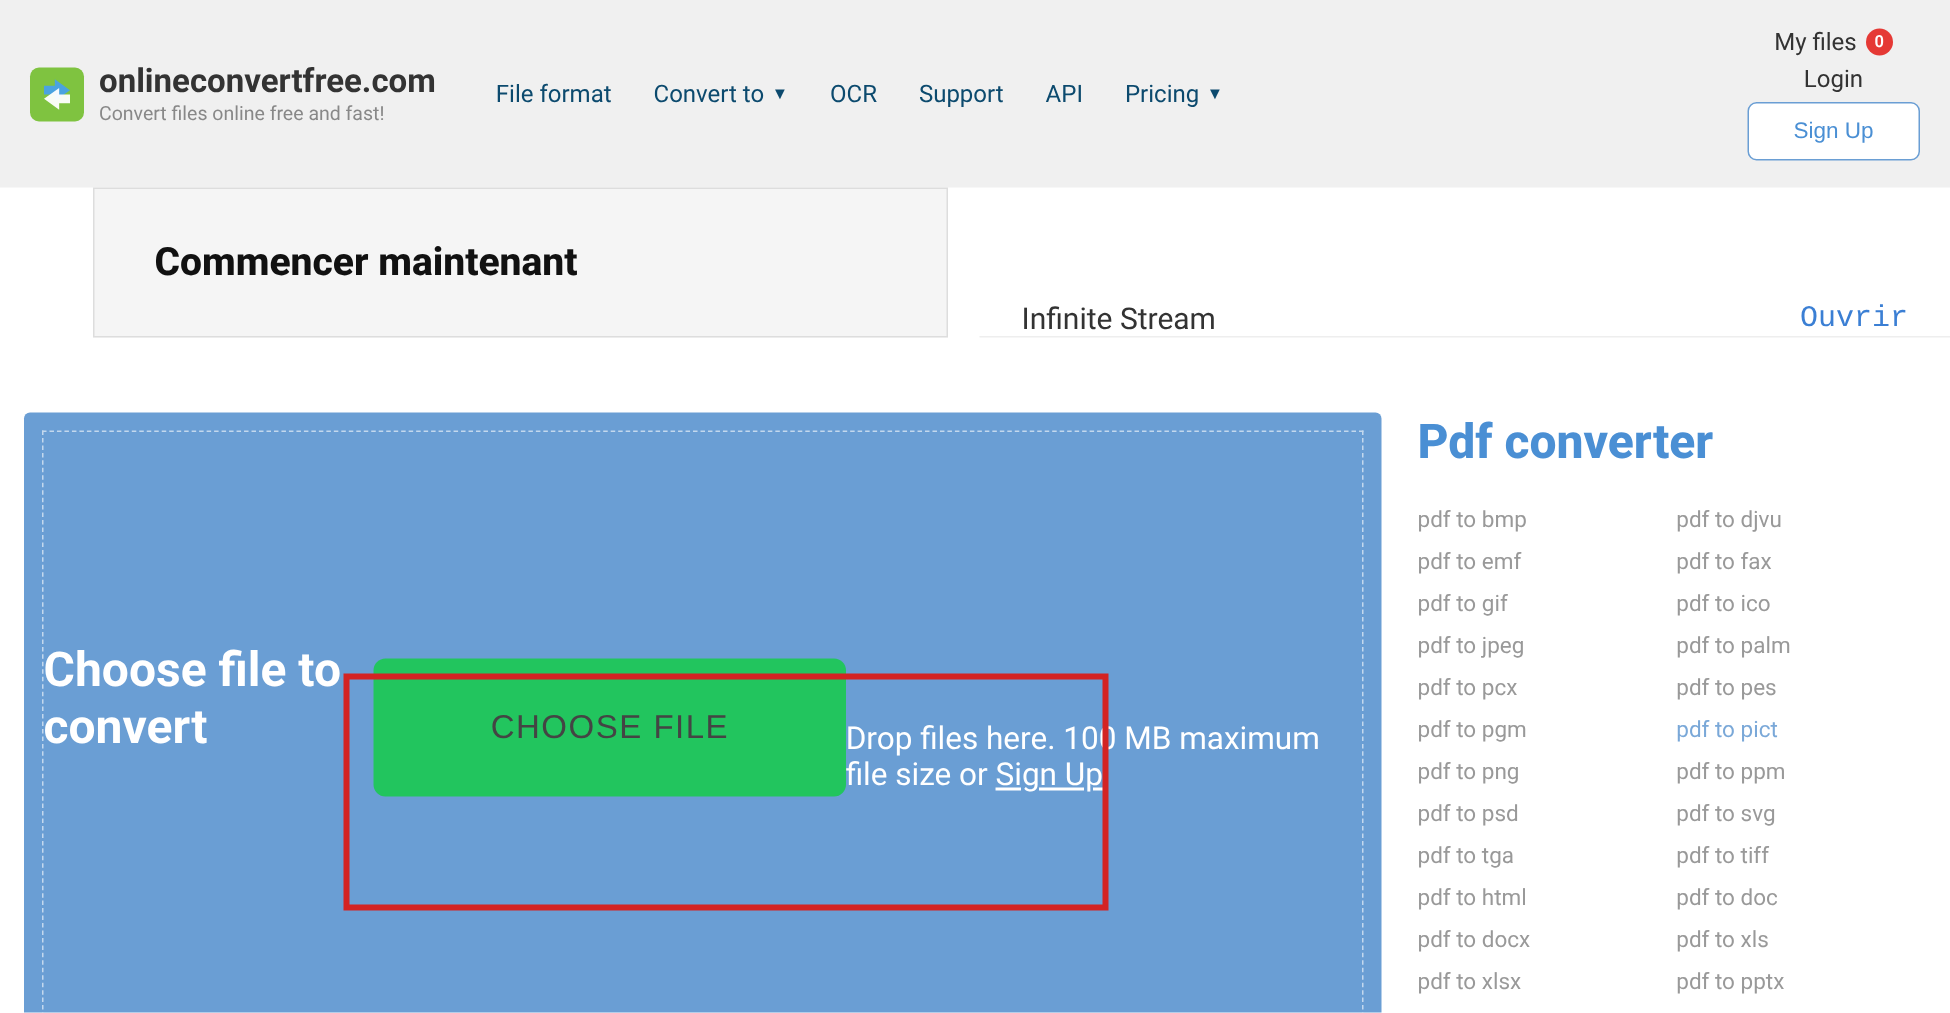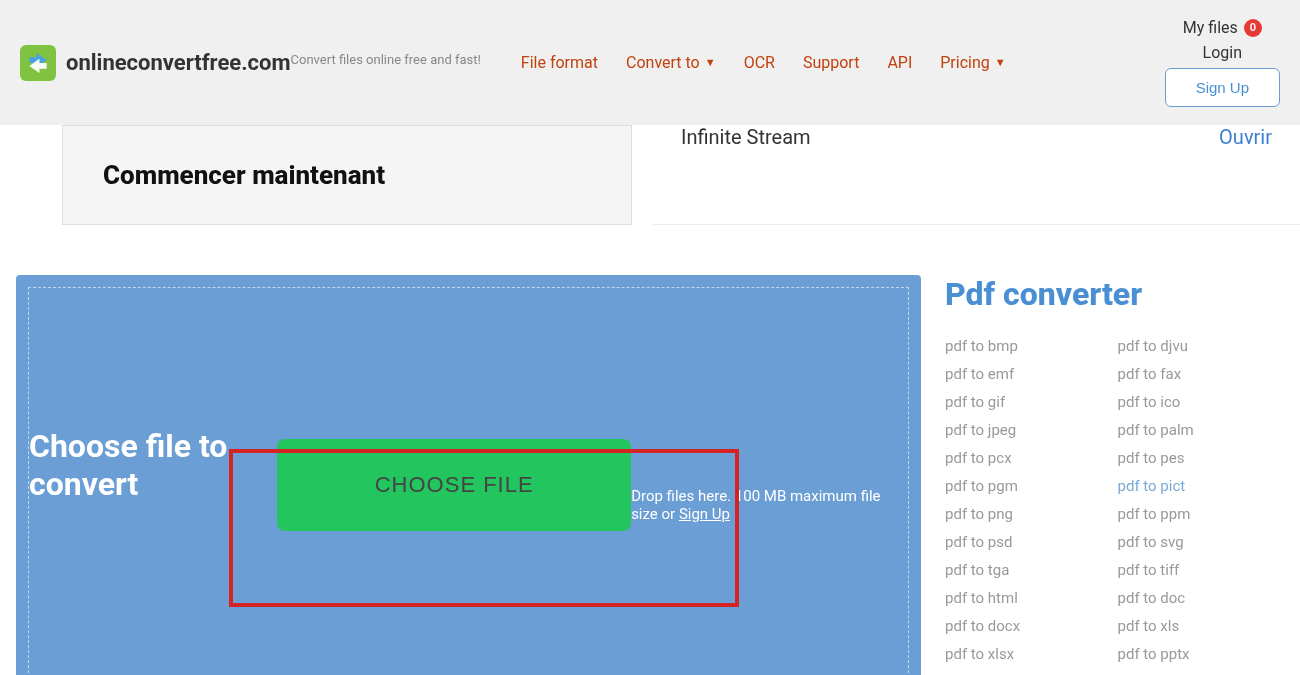--- a/index.html
+++ b/index.html
@@ -3,50 +3,50 @@
   <meta charset="utf-8">
   <style>
     * { margin: 0; padding: 0; box-sizing: border-box; }
     body { font-family: -apple-system, BlinkMacSystemFont, "Segoe UI", Roboto, Arial, sans-serif; background: #fff; width: 1300px; height: 675px; overflow: hidden; }
     
     
     .header { background: #f0f0f0; padding: 18px 20px; display: flex; align-items: center; }
     .logo-wrap { display: flex; align-items: center; gap: 10px; }
     .logo-icon { width: 36px; height: 36px; background: #7fc340; border-radius: 6px; position: relative; display: flex; align-items: center; justify-content: center; }
     .logo-icon svg { width: 26px; height: 26px; }
-    .logo-text { display: flex; flex-direction: row; }
+    .logo-text { display: flex; flex-direction: column; }
     .site-name { font-size: 22px; font-weight: 700; color: #333; }
     .site-tag { font-size: 13px; color: #888; margin-top: 2px; }
     
     .nav { display: flex; gap: 28px; margin-left: 40px; }
-    .nav-item { font-size: 16px; color: #c2410c; cursor: pointer; display: flex; align-items: center; gap: 5px; }
+    .nav-item { font-size: 16px; color: #0c4a6e; cursor: pointer; display: flex; align-items: center; gap: 5px; }
     .chevron { font-size: 11px; }
     
     .right-nav { margin-left: auto; display: flex; align-items: center; gap: 6px; flex-direction: column; }
     .my-files { font-size: 16px; color: #333; display: flex; align-items: center; gap: 6px; cursor: pointer; }
     .badge { background: #e53935; color: #fff; border-radius: 50%; width: 18px; height: 18px; font-size: 11px; display: flex; align-items: center; justify-content: center; font-weight: 600; }
     .login { font-size: 16px; color: #333; cursor: pointer; }
     .signup-btn { border: 1px solid #6a9ed4; color: #4a8fd4; background: #fff; padding: 10px 30px; border-radius: 6px; font-size: 15px; cursor: pointer; }
     
     
     .banner-row { display: flex; padding: 0 0 0 62px; height: 100px; gap: 21px; }
     .banner-left { background: #f5f5f5; border: 1px solid #ddd; flex: 0 0 570px; display: flex; align-items: center; padding-left: 40px; }
     .banner-left-text { font-size: 26px; font-weight: 800; color: #111; }
-    .banner-right { flex: 1; display: flex; align-items: flex-start; padding: 0 28px 0 28px; border-bottom: 1px solid #eee; }
+    .banner-right { flex: 1; display: flex; align-items: flex-end; padding: 0 28px 0 28px; border-bottom: 1px solid #eee; }
     .banner-right-text { font-size: 20px; color: #333; }
-    .banner-open { margin-left: auto; font-size: 20px; color: #3b7fd4; cursor: pointer; }
+    .banner-open { margin-left: auto; font-size: 20px; color: #3b7fd4; cursor: pointer; font-family: Liberation Mono, monospace; }
     
     
     .main { display: flex; padding: 50px 0 0 16px; gap: 24px; }
     
     .dropzone { background: #6a9ed4; border-radius: 4px; width: 905px; height: 420px; position: relative; padding: 12px; }
     .dropzone-inner { border: 1px dashed rgba(255,255,255,0.6); width: 100%; height: 100%; display: flex; flex-direction: row; align-items: center; justify-content: center; }
     .dropzone-title { color: #fff; font-size: 32px; font-weight: 700; margin-bottom: 40px; }
     .choose-file-btn { background: #22c55e; color: #444; border: none; border-radius: 8px; width: 450px; height: 92px; font-size: 22px; letter-spacing: 1px; cursor: pointer; text-transform: uppercase; }
-    .drop-hint { color: #fff; font-size: 15px; margin-top: 40px; }
+    .drop-hint { color: #fff; font-size: 21px; margin-top: 40px; }
     .drop-hint .signup-link { text-decoration: underline; cursor: pointer; }
     .highlight-box { position: absolute; border: 4px solid #d32323; width: 510px; height: 158px; left: 213px; top: 174px; pointer-events: none; }
     
     .sidebar { flex: 1; padding-right: 20px; }
     .sidebar-title { color: #4a8fd4; font-size: 32px; font-weight: 800; margin-bottom: 24px; }
     .converter-grid { display: grid; grid-template-columns: 1fr 1fr; column-gap: 10px; row-gap: 10px; }
     .converter-link { font-size: 15px; color: #999; cursor: pointer; }
     .converter-link.active { color: #7aa8d8; }
   </style>
 </head>

